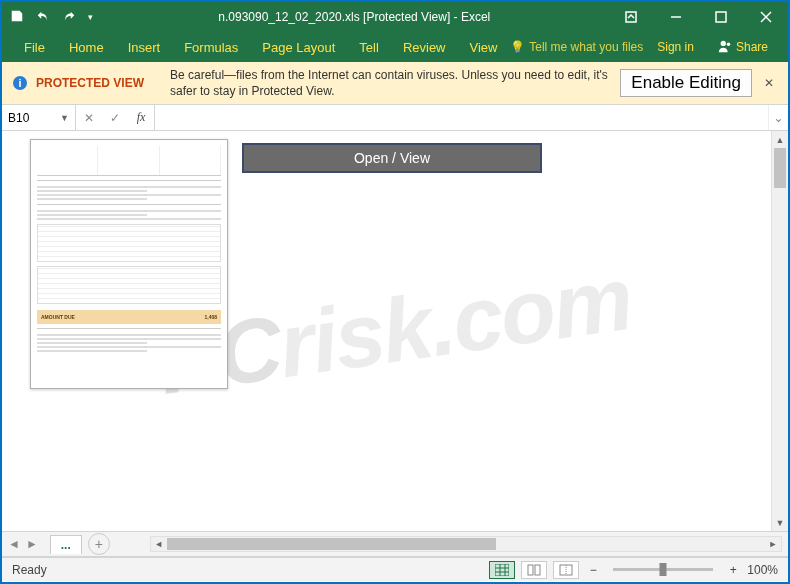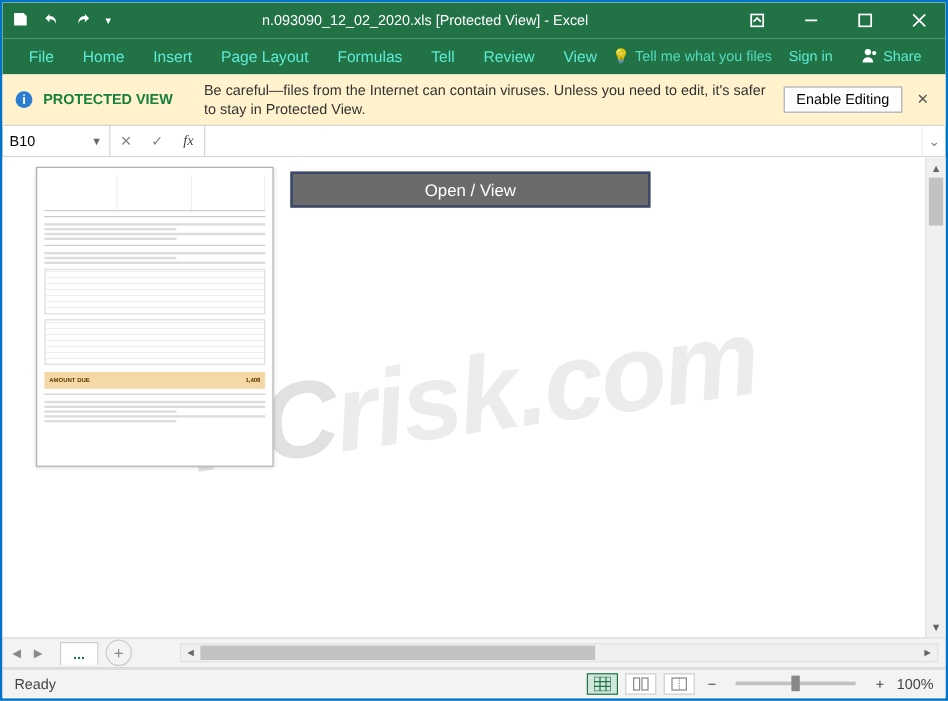--- a/index.html
+++ b/index.html
@@ -4,33 +4,33 @@
 <style>
 * { margin: 0; padding: 0; box-sizing: border-box; font-family: "Segoe UI", Arial, sans-serif; }
 body { width: 790px; height: 584px; background: #fff; border: 2px solid #0173C7; overflow: hidden; position: relative; }
 .titlebar { height: 30px; background: #217346; display: flex; align-items: center; color: #fff; font-size: 12px; }
 .qat { display: flex; align-items: center; padding: 0 8px; gap: 12px; }
 .qat svg { width: 14px; height: 14px; fill: #fff; }
 .title-center { flex: 1; text-align: center; white-space: nowrap; overflow: hidden; }
 .winbtns { display: flex; align-items: center; gap: 0; }
 .winbtn { width: 45px; height: 30px; display: flex; align-items: center; justify-content: center; }
 .winbtn svg { width: 12px; height: 12px; stroke: #fff; fill: none; stroke-width: 1.5; }
-.ribbon-tabs { height: 30px; background: #217346; display: flex; align-items: center; color: #5eead4; font-size: 13px; padding: 0 10px; }
+.ribbon-tabs { height: 30px; background: #217346; display: flex; align-items: center; color: #fde047; font-size: 13px; padding: 0 10px; }
 .ribbon-tab { padding: 0 12px; height: 30px; display: flex; align-items: center; cursor: pointer; }
 .ribbon-right { margin-left: auto; display: flex; align-items: center; gap: 8px; font-size: 12px; }
 .ribbon-right .signin { padding: 0 6px; }
 .share { display: flex; align-items: center; gap: 4px; padding: 0 10px; }
 .protected-bar { background: #FFF2CC; border-bottom: 1px solid #D4D4D4; display: flex; align-items: center; padding: 5px 10px; gap: 8px; font-size: 12px; color: #333; }
 .pv-icon { width: 16px; height: 16px; }
-.pv-label { font-weight: 600; color: #15803d; white-space: nowrap; }
+.pv-label { font-weight: 600; color: #c2410c; white-space: nowrap; }
 .pv-msg { flex: 1; line-height: 1.35; margin-left: 18px; }
-.enable-btn { background: #fdfdfd; border: 1px solid #ababab; padding: 3px 10px; font-size: 12px; cursor: pointer; }
+.enable-btn { background: #fdfdfd; border: 1px solid #ababab; padding: 3px 10px; font-size: 17px; cursor: pointer; }
 .pv-close { width: 18px; text-align: center; cursor: pointer; color: #555; }
 .formula-row { height: 26px; border-bottom: 1px solid #D4D4D4; display: flex; align-items: stretch; font-size: 12px; }
-.namebox { width: 90px; border-right: 1px solid #D4D4D4; display: flex; align-items: center; padding: 4px 6px; justify-content: space-between; }
+.namebox { width: 74px; border-right: 1px solid #D4D4D4; display: flex; align-items: center; padding: 4px 6px; justify-content: space-between; }
 .namebox .dd { color: #666; font-size: 9px; }
 .fx-btns { display: flex; align-items: center; border-right: 1px solid #D4D4D4; }
 .fx-btn { width: 26px; display: flex; align-items: center; justify-content: center; color: #888; }
 .fx-btn.fx { color: #444; font-style: italic; font-family: "Times New Roman", serif; text-align: right; }
 .fx-input { flex: 1; display: flex; align-items: center; padding: 0 6px; }
 .fx-expand { width: 20px; display: flex; align-items: center; justify-content: center; color: #888; border-left: 1px solid #eee; }
 .sheet-area { position: relative; background: #fff; height: 400px; overflow: hidden; }
 .vscroll { position: absolute; right: 0; top: 0; bottom: 0; width: 17px; background: #f0f0f0; border-left: 1px solid #e0e0e0; }
 .vscroll .arrow { height: 17px; display: flex; align-items: center; justify-content: center; color: #666; font-size: 9px; }
 .vscroll .thumb { position: absolute; top: 17px; left: 2px; right: 2px; height: 40px; background: #c2c2c2; }
@@ -105,22 +105,22 @@
           <line x1="11" y1="1" x2="1" y2="11"></line>
         </svg>
       </div>
   </div>
 </div>
 
 <div class="ribbon-tabs">
   <div class="ribbon-tab">File</div>
   <div class="ribbon-tab">Home</div>
   <div class="ribbon-tab">Insert</div>
+  <div class="ribbon-tab">Formulas</div>
   <div class="ribbon-tab">Page Layout</div>
-  <div class="ribbon-tab">Formulas</div>
   <div class="ribbon-tab">Tell</div>
   <div class="ribbon-tab">Review</div>
   <div class="ribbon-tab">View</div>
   <div class="ribbon-right">
     <div class="tell">
       <span>💡</span>
       <span>Tell me what you files</span>
     </div>
     <div class="signin">Sign in</div>
     <div class="share">

